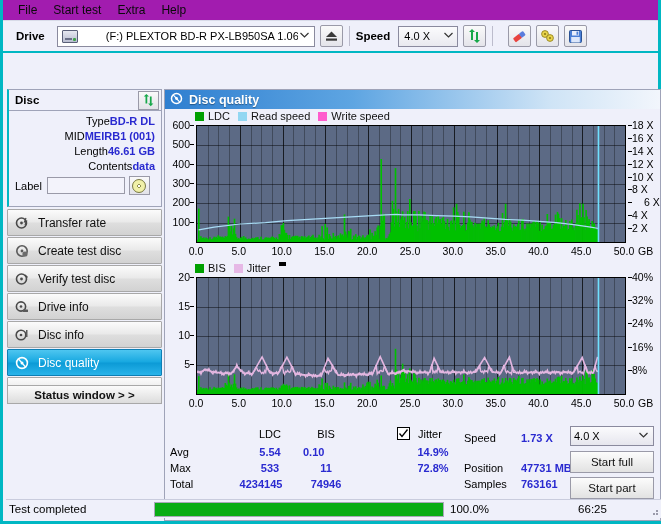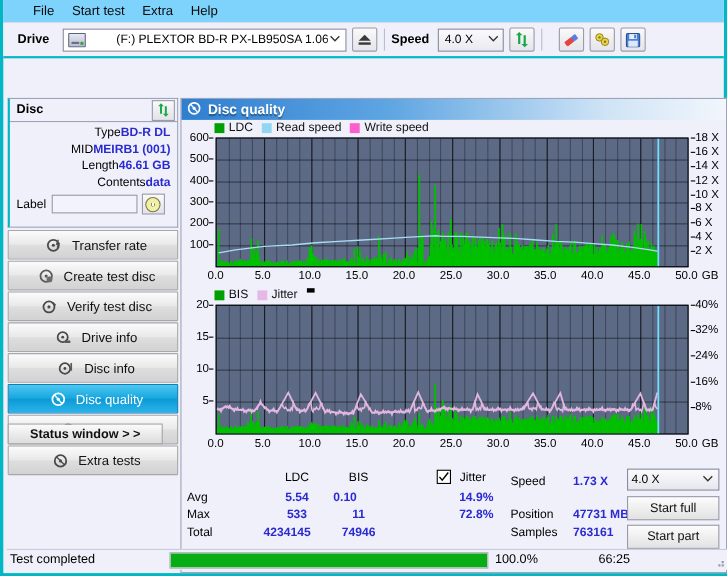--- a/index.html
+++ b/index.html
@@ -42,23 +42,23 @@
   }
   .win-btns { position: absolute; right: 0; top: 0; height: 33px; display: flex; }
   .win-btn {
     width: 46px; height: 33px; display: flex; align-items: center; justify-content: center;
     color: #10151f;
   }
   .win-btn svg { display: block; }
 
   
   .menubar {
-    height: 21px; background: #7dd3fc;
+    height: 21px; background: #a21caf;
     display: flex; align-items: center;
-    padding-left: 19px;
+    padding-left: 7px;
     border-bottom: 1px solid #d8dbe8;
   }
   .menu-item { padding: 2px 8px; font-size: 12px; color: #0a0a0a; }
 
   
   .toolbar {
     height: 32px; background: #eff0fa;
     display: flex; align-items: center;
     padding: 0 6px;
     border-bottom: 2px solid #00b7c3;
@@ -146,30 +146,30 @@
     background: radial-gradient(circle at 50% 50%, #fff 0 14%, #8e8e50 15% 20%, #f0f0a8 22% 70%, #d8d878 72% 88%, #9a9a55 90% 100%);
     border: 1px solid #7a7a45;
   }
 
   .navlist { position: absolute; left: 1px; top: 120px; width: 155px; }
   .navbtn {
     height: 27px; margin-bottom: 1px;
     background: linear-gradient(#fbfbfb 0%, #e9e9e9 48%, #dedede 52%, #d2d2d2 100%);
     border: 1px solid #a8a8a8; border-radius: 1px;
     display: flex; align-items: center; padding-left: 7px;
-    font-size: 12px; color: #111; justify-content: center;
+    font-size: 12px; color: #111;
   }
   .navbtn.active {
     background: linear-gradient(#4ec6f0 0%, #17a8e0 48%, #0c9ad6 52%, #2ab4ea 100%);
     border: 1px solid #0d7fb5;
     color: #fff;
   }
   .navbtn .nico { margin-right: 9px; display:flex; }
   .status-btn {
-    position: absolute; left: 1px; top: 296px; width: 141px; height: 19px;
+    position: absolute; left: 1px; top: 296px; width: 155px; height: 19px;
     background: linear-gradient(#fbfbfb,#dcdcdc);
     border: 1px solid #a8a8a8;
     display: flex; align-items: center; justify-content: center;
     font-size: 11.5px; font-weight: bold; color: #111;
   }
 
   
   .main { position: absolute; left: 158px; top: 0; width: 497px; height: 432px;
           border: 1px solid #9fa3b8; background: #eff0fa; }
   .main-head {
@@ -221,21 +221,21 @@
     background: #eff0fa; display: flex; align-items: center;
     border-top: 1px solid #c9ccdd;
   }
   .sb-text { width: 148px; padding-left: 3px; font-size: 11.5px; color: #000; }
   .sb-prog {
     width: 290px; height: 15px; background: #fff; border: 1px solid #a8a8b8;
     position: relative; overflow: hidden;
   }
   .sb-prog i { position: absolute; left: 0; top: 0; bottom: 0; background: #08ac14; display:block; }
   .sb-pct { width: 100px; padding-left: 6px; font-size: 11.5px; }
-  .sb-time { flex: 1; text-align: left; padding-right: 20px; font-size: 11.5px; }
+  .sb-time { flex: 1; text-align: center; padding-right: 20px; font-size: 11.5px; }
   .grip { position:absolute; right:2px; bottom:2px; width:10px; height:10px; }
   .grip i { position:absolute; width:2px; height:2px; background:#9a9aaa; }
 </style>
 </head>
 <body>
 
 <div class="window">
 
 
   <div class="menubar">
@@ -409,30 +409,20 @@
         </div>
         <div class="navbtn">
           <span class="nico">
               <svg width="14" height="14" viewBox="0 0 14 14">
                 <circle cx="7" cy="7" r="5.2" fill="none" stroke="#4a4a4a" stroke-width="1.6"></circle>
                 <circle cx="7" cy="7" r="1.4" fill="#4a4a4a"></circle>
                 <path d="M3.5 3.5 L10.5 10.5" stroke="#4a4a4a" stroke-width="1.1"></path>
               </svg>
             </span>
           <span>CD Bler</span>
-        </div>
-        <div class="navbtn">
-          <span class="nico">
-              <svg width="14" height="14" viewBox="0 0 14 14">
-                <circle cx="7" cy="7" r="5.2" fill="none" stroke="#4a4a4a" stroke-width="1.6"></circle>
-                <circle cx="7" cy="7" r="1.4" fill="#4a4a4a"></circle>
-                <path d="M3.5 3.5 L10.5 10.5" stroke="#4a4a4a" stroke-width="1.1"></path>
-              </svg>
-            </span>
-          <span>Extra tests</span>
         </div>
       </div>
 
       <div class="status-btn">Status window &gt; &gt;</div>
     </div>
 
     <div class="main">
       <div class="main-head">
         <span>
           <svg width="13" height="13" viewBox="0 0 14 14">
@@ -922,21 +912,21 @@
             <div class="ytick" style="top: 13.3333px; right: 4px;">500</div>
             <div class="tickmark" style="top: 19.3333px; right: 0px; width: 4px;"></div>
             <div class="ytick" style="top: -6px; right: 4px;">600</div>
             <div class="tickmark" style="top: 0px; right: 0px; width: 4px;"></div>
           </div>
         <div id="y2ax1" style="position:absolute;left:463px;top:15px;width:34px;height:118px;">
             <div class="ytickR" style="top: 97.1111px; left: 4px;">2 X</div>
             <div class="tickmark" style="top: 103.111px; left: 0px; width: 4px;"></div>
             <div class="ytickR" style="top: 84.2222px; left: 4px;">4 X</div>
             <div class="tickmark" style="top: 90.2222px; left: 0px; width: 4px;"></div>
-            <div class="ytickR" style="top: 71.3333px; left: 4px;">6 X</div>
+            <div class="ytickR" style="top: 71.3333px; left: 16px;">6 X</div>
             <div class="tickmark" style="top: 77.3333px; left: 0px; width: 4px;"></div>
             <div class="ytickR" style="top: 58.4444px; left: 4px;">8 X</div>
             <div class="tickmark" style="top: 64.4444px; left: 0px; width: 4px;"></div>
             <div class="ytickR" style="top: 45.5556px; left: 4px;">10 X</div>
             <div class="tickmark" style="top: 51.5556px; left: 0px; width: 4px;"></div>
             <div class="ytickR" style="top: 32.6667px; left: 4px;">12 X</div>
             <div class="tickmark" style="top: 38.6667px; left: 0px; width: 4px;"></div>
             <div class="ytickR" style="top: 19.7778px; left: 4px;">14 X</div>
             <div class="tickmark" style="top: 25.7778px; left: 0px; width: 4px;"></div>
             <div class="ytickR" style="top: 6.88889px; left: 4px;">16 X</div>

